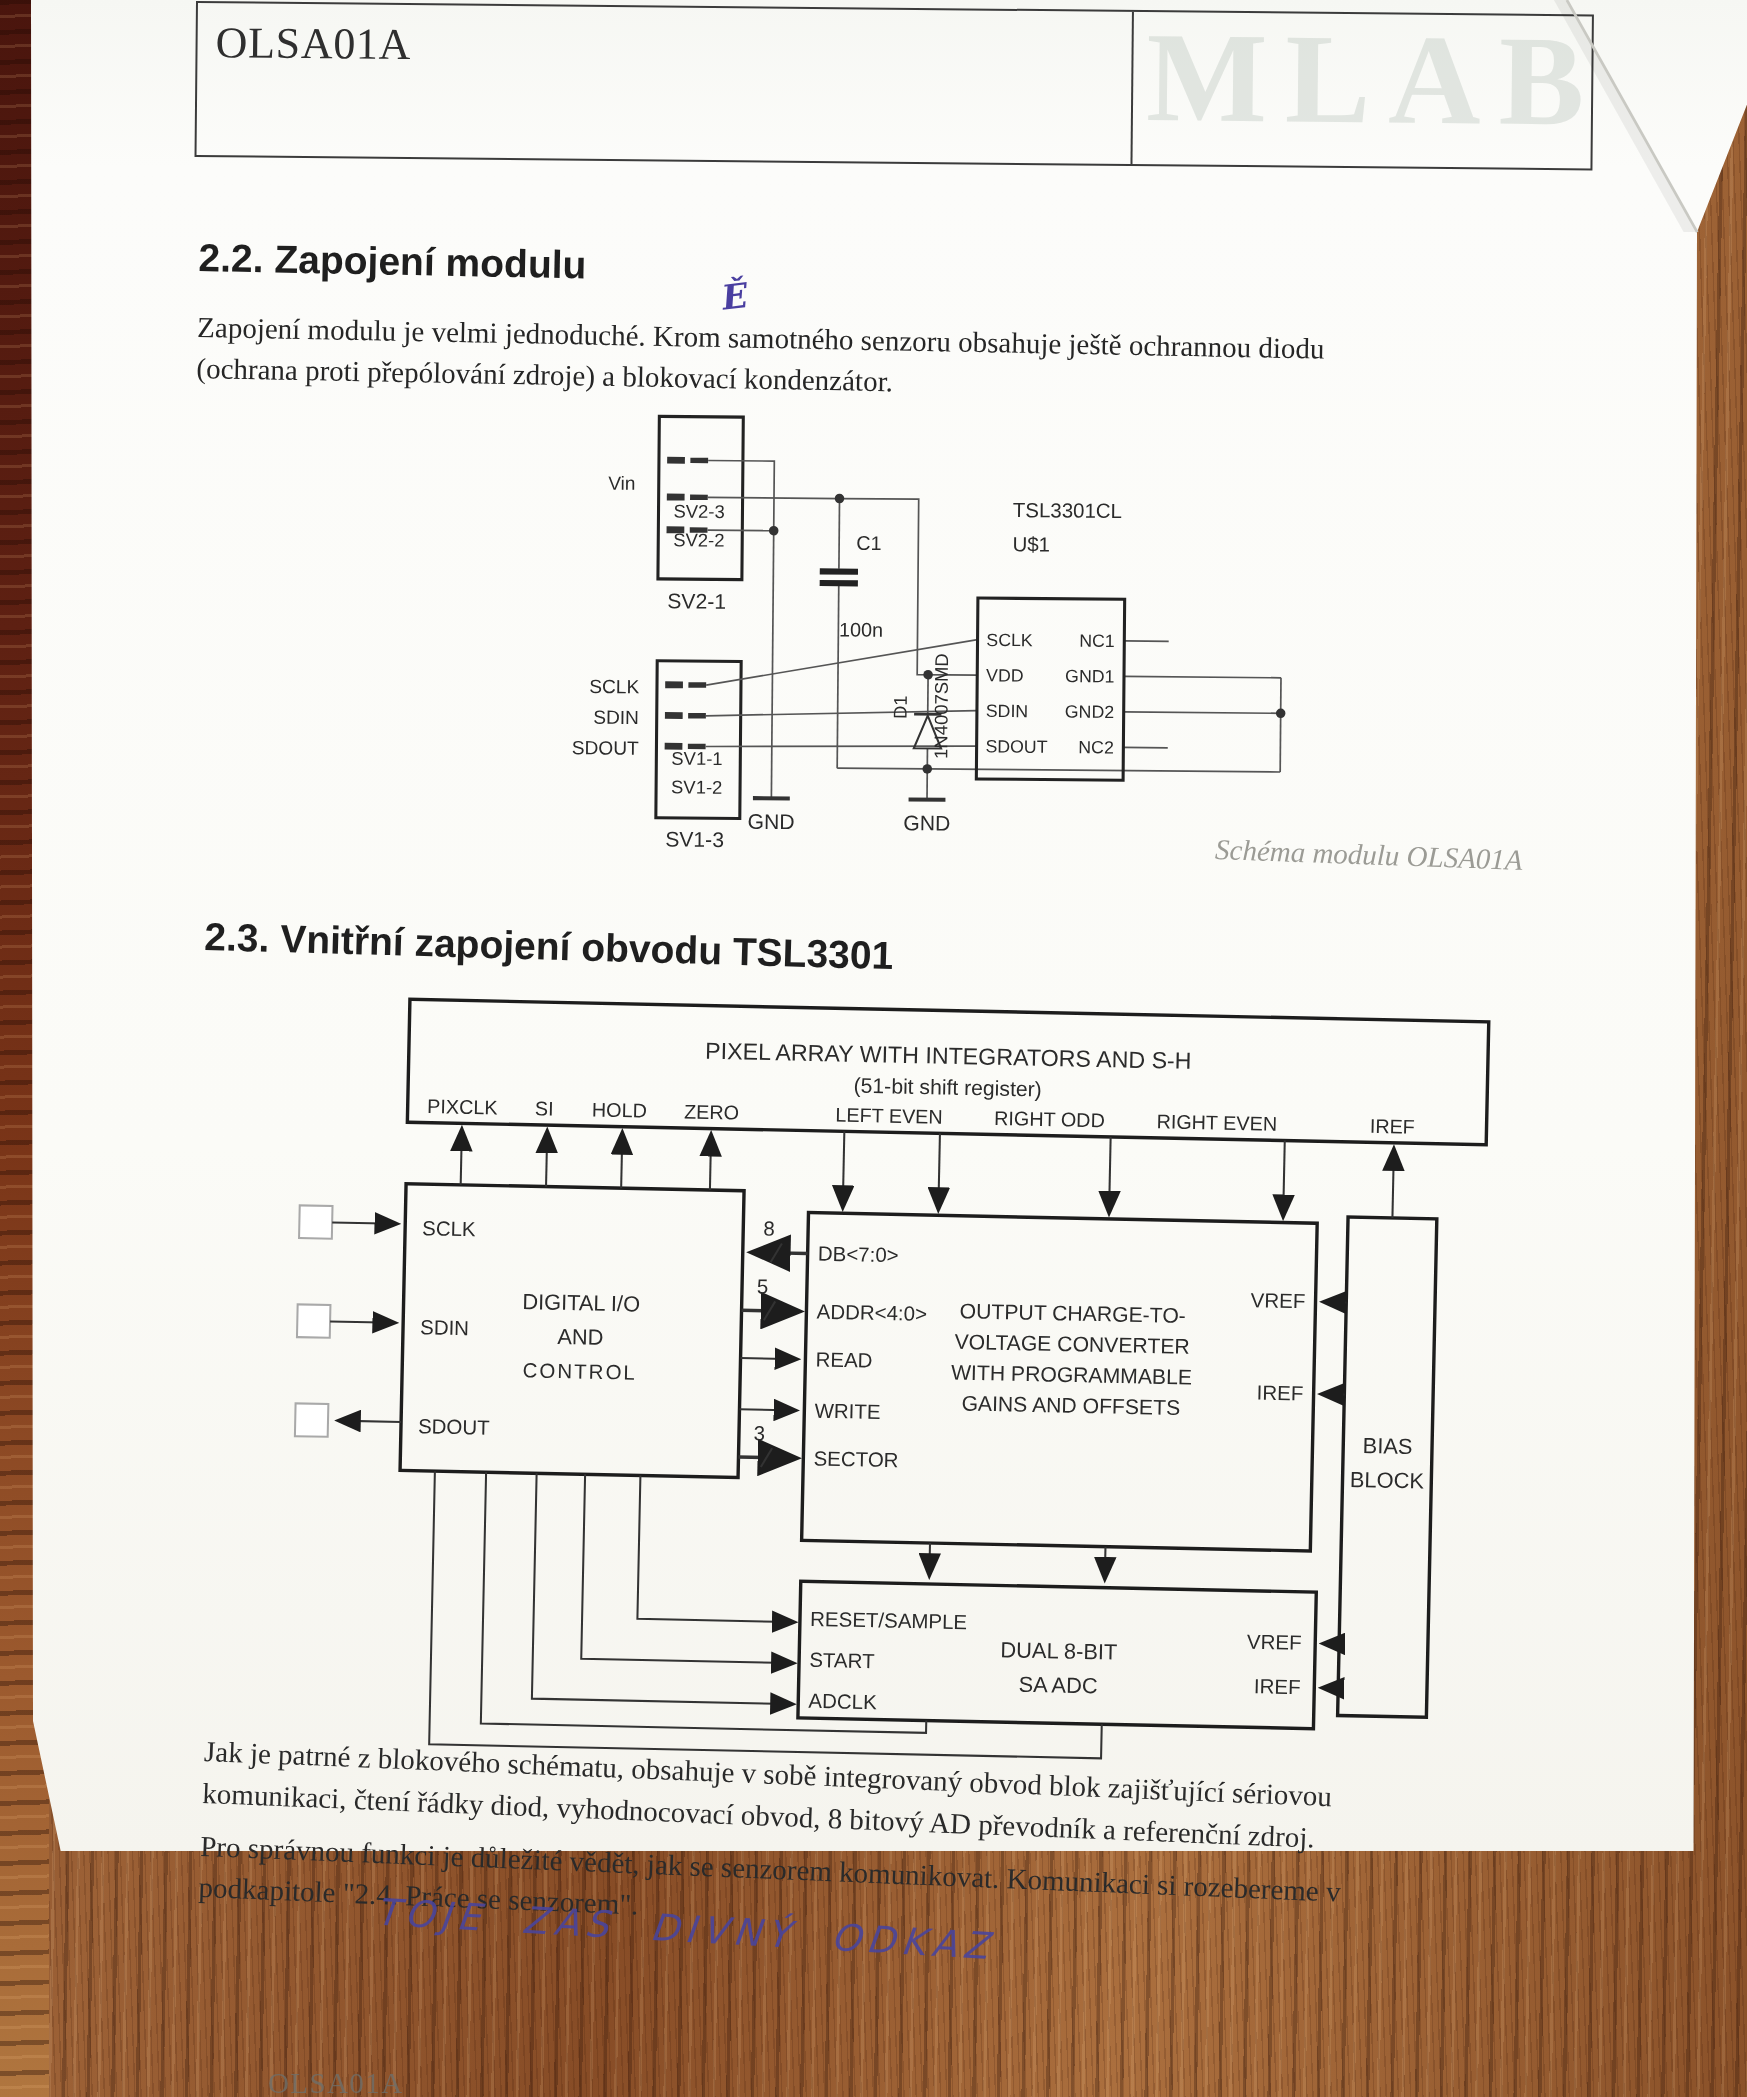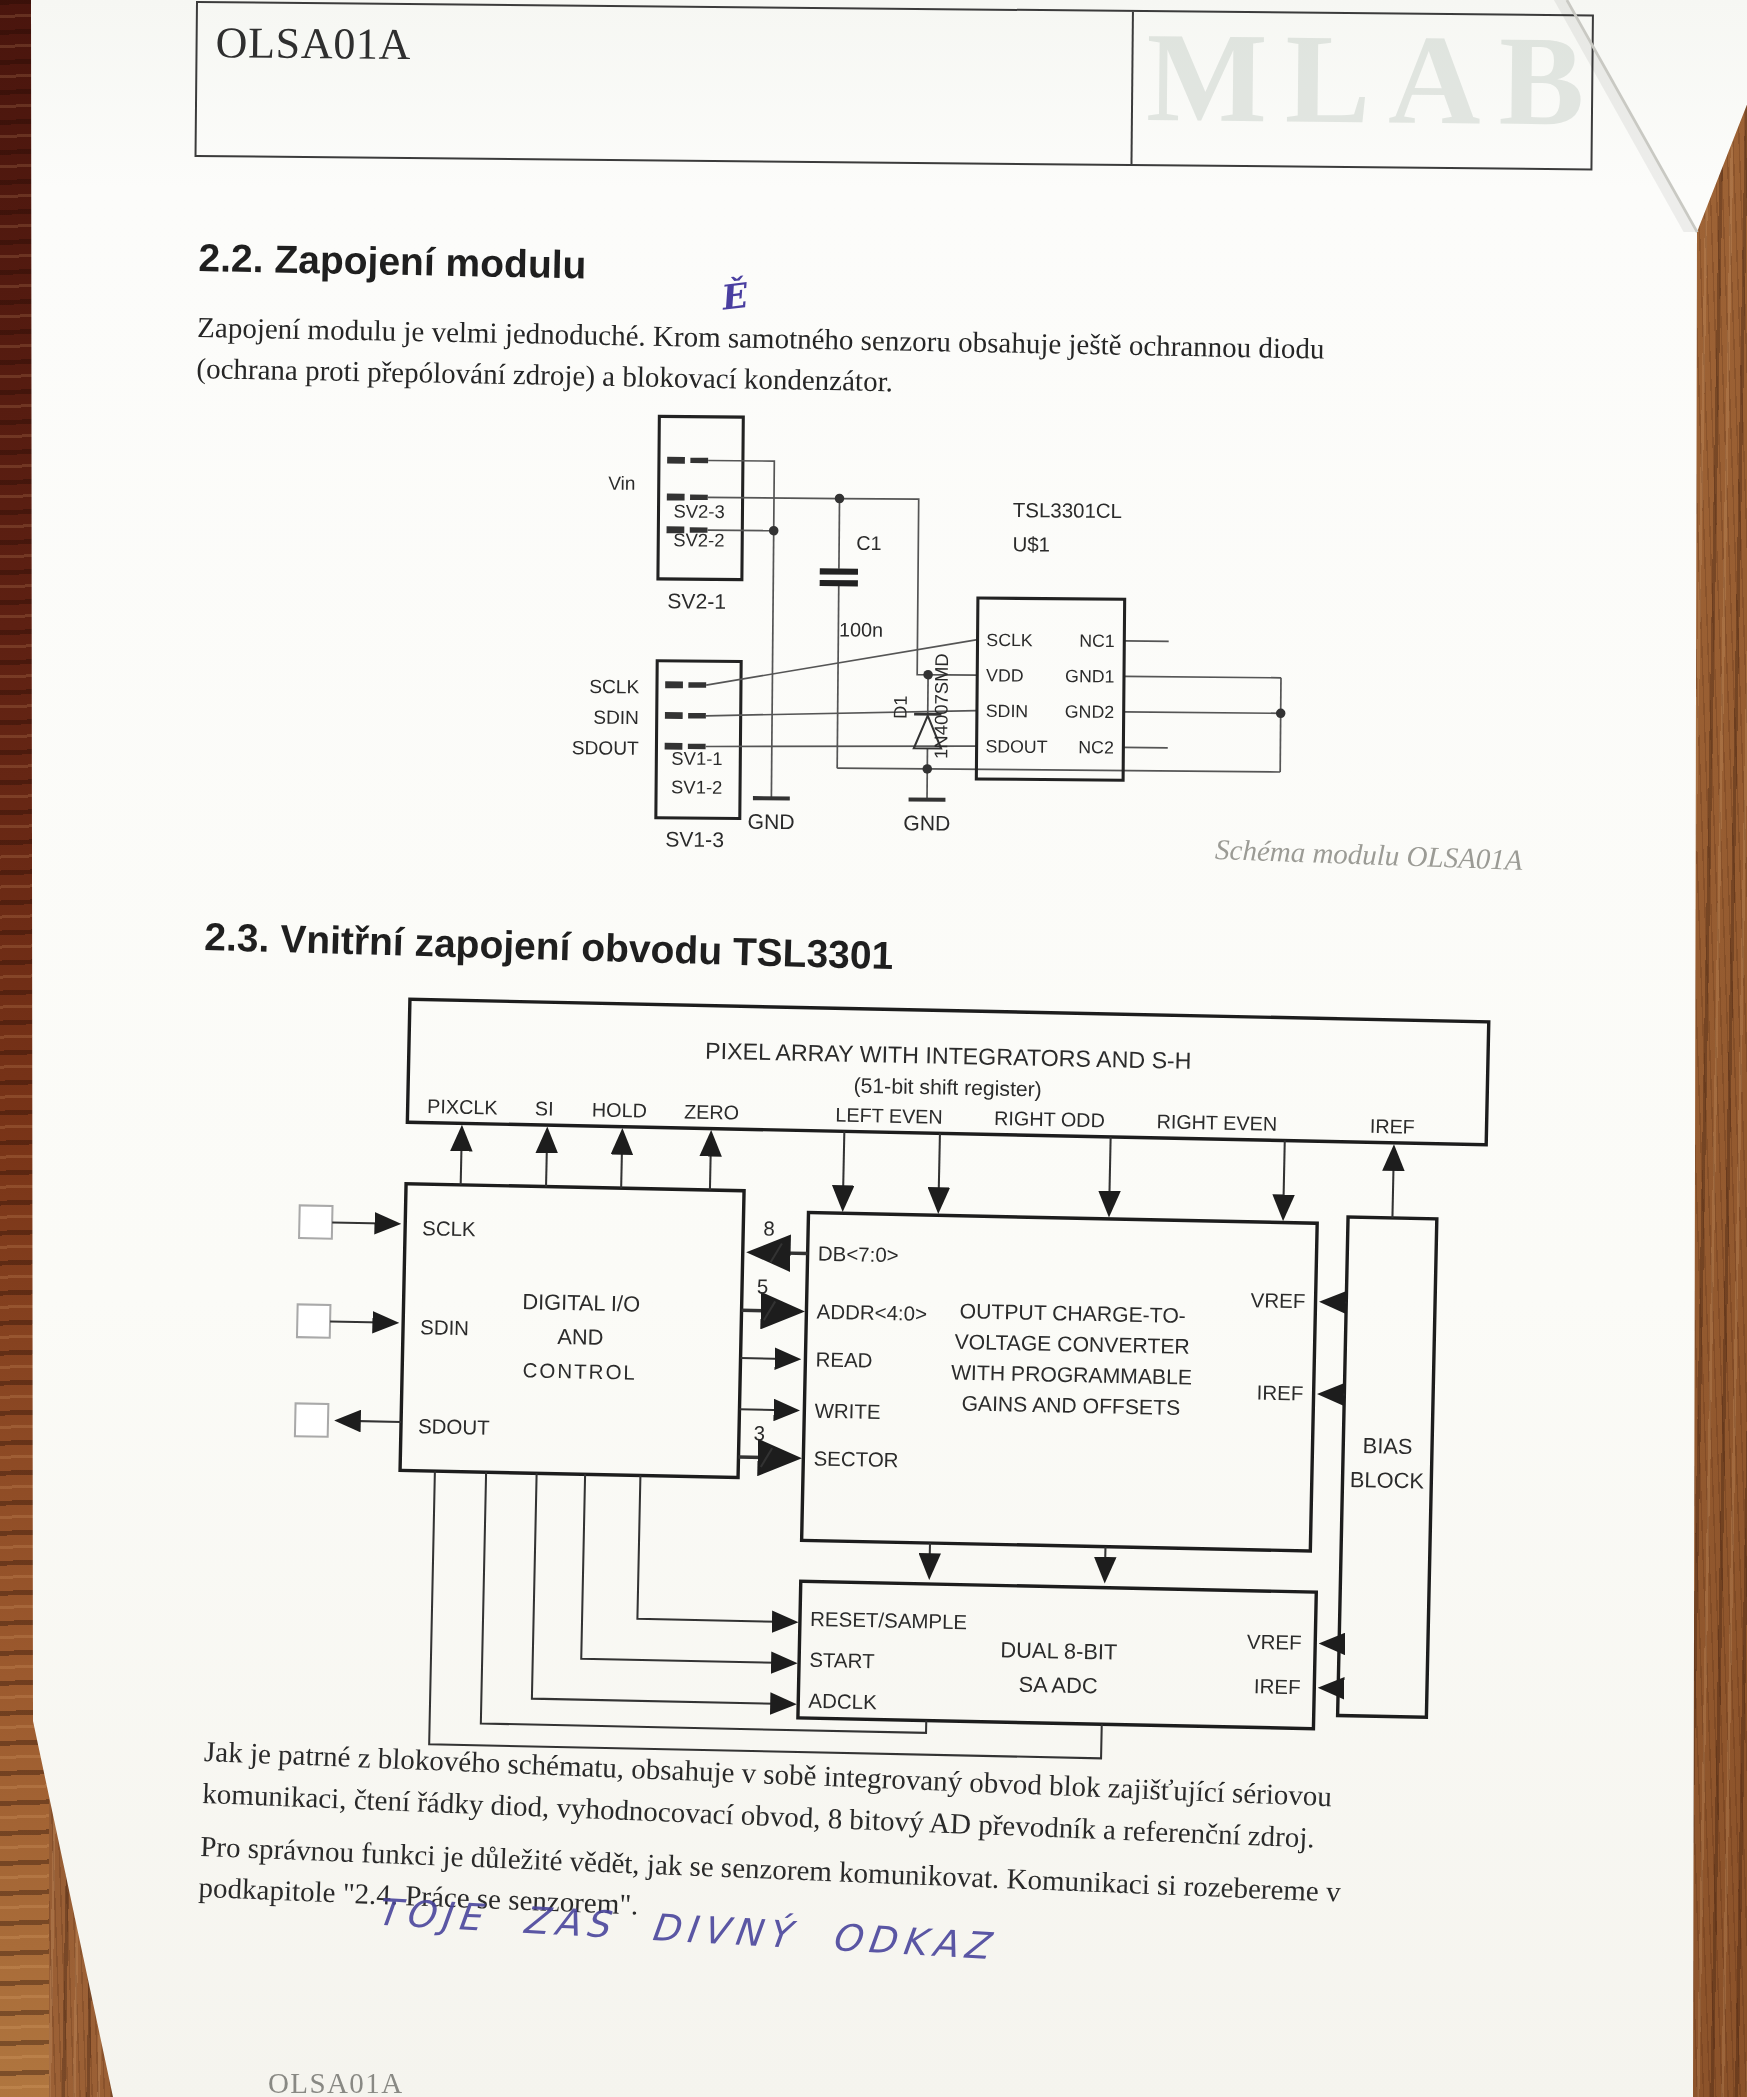--- a/index.html
+++ b/index.html
@@ -11,21 +11,21 @@
       repeating-linear-gradient(88deg, rgba(70,30,10,.20) 0 1.4px, rgba(0,0,0,0) 1.4px 6.1px),
       linear-gradient(100deg,#6e3a1d,#9c6136 20%,#874c26 45%,#ab6f3e 70%,#8a5129 100%);
   }
   .wood-left{
     position:absolute;left:0;top:0;width:49px;height:100%;
     background:
       repeating-linear-gradient(178deg, rgba(30,8,2,.35) 0 4.8px, rgba(0,0,0,0) 4.8px 15px, rgba(255,200,140,.15) 15px 18px, rgba(0,0,0,0) 18px 30px),
       linear-gradient(180deg,#4a150d,#5e2012 30%,#7a3518 55%,#9c5a2e 80%,#b0763f 100%);
   }
   .page{
-    position:absolute;left:0;top:0;width:1748px;height:2097px;
+    position:absolute;left:0;top:0;width:1748px;height:1851px;
     background:linear-gradient(180deg,#f6f7f3,#fcfcfa 9%,#fbfbf7 62%,#f5f4ee);
     clip-path:polygon(31px 0px,1748px 0px,1748px 102px,1697px 232px,1693px 2097px,113px 2097px,33px 1721px,31px 0px);
   }
   .crease{position:absolute;left:0;top:0;pointer-events:none;}
   .hdr{
     position:absolute;left:196px;top:1.4px;width:1394px;height:152px;
     border:2px solid #3b3b3b;transform:rotate(.55deg);transform-origin:left top;
     background:transparent;
   }
   .hdr-title{

